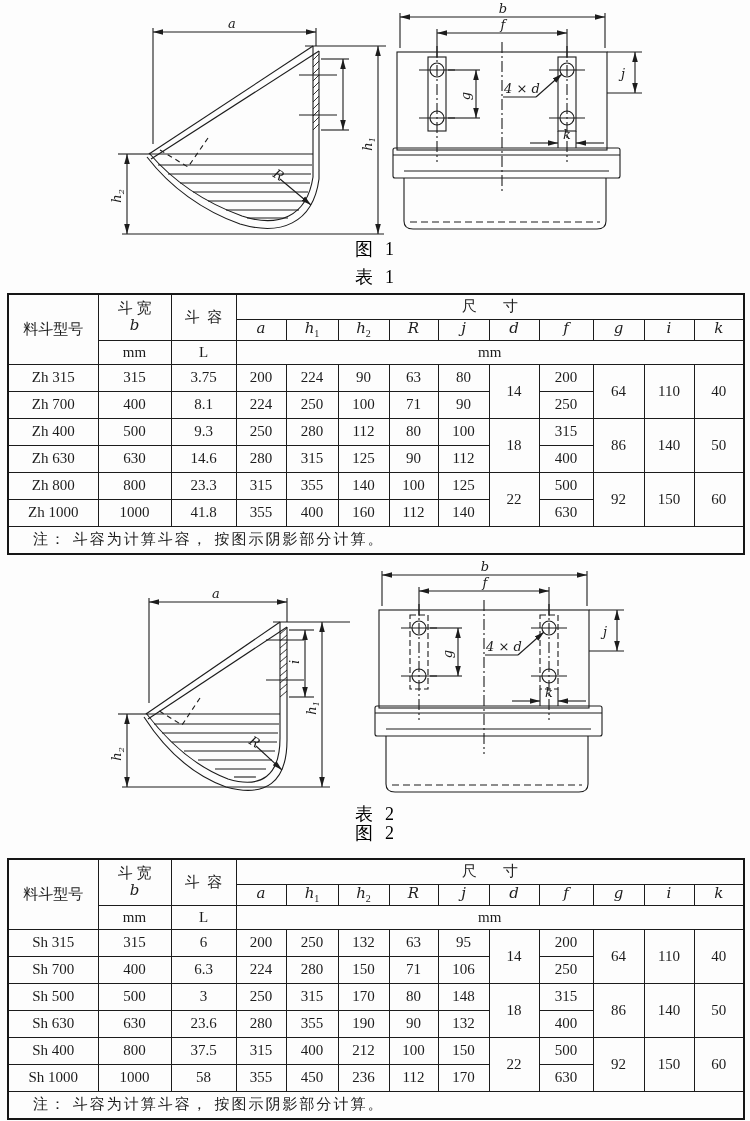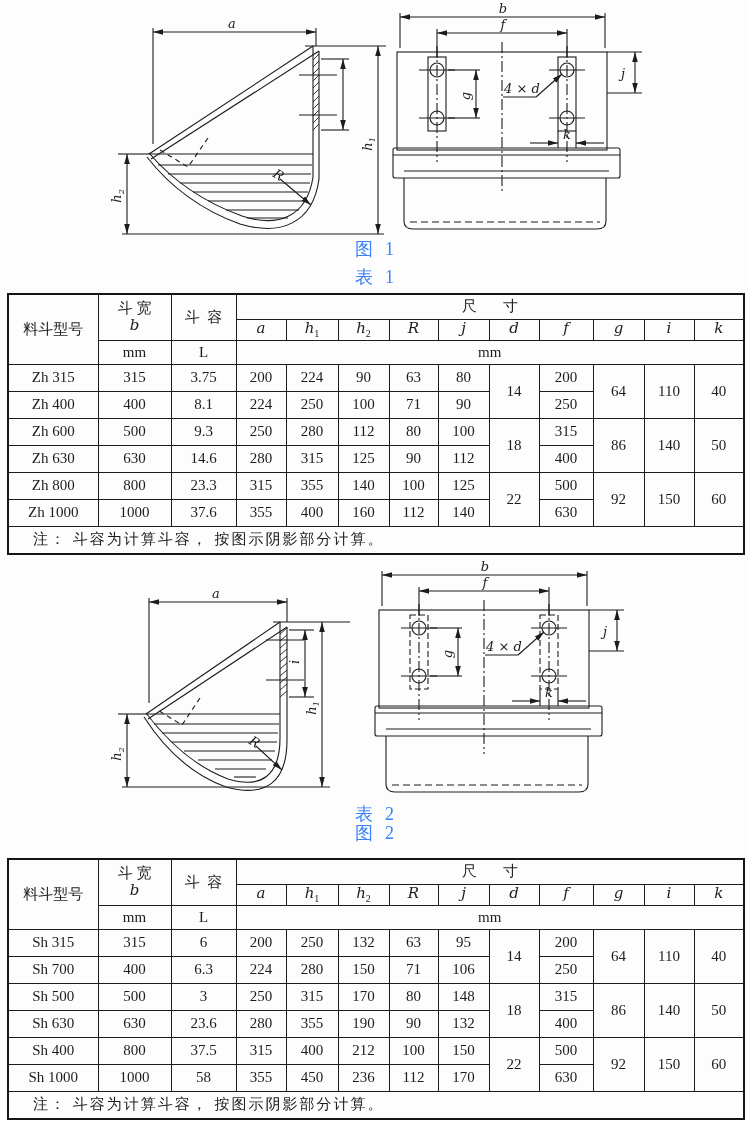--- a/index.html
+++ b/index.html
@@ -7,21 +7,21 @@
     width:750px;height:1121px;position:relative;
     background:#fdfdfd;color:#1c1c1c;
     font-family:"Liberation Serif","DejaVu Serif",serif;
     overflow:hidden;
   }
   .abs{position:absolute;}
   svg{display:block;}
   svg text{font-family:"DejaVu Serif","Liberation Serif",serif;font-style:italic;fill:#1c1c1c;font-size:13px;}
   .caption{
     position:absolute;left:0;width:750px;text-align:center;
-    font-size:18px;white-space:pre;letter-spacing:1px;color:#3b82f6;
+    font-size:18px;white-space:pre;letter-spacing:1px;color:#000000;
   }
   table.spec{
     position:absolute;left:7px;border-collapse:collapse;table-layout:fixed;
     background:#fdfdfd;border:2.5px solid #161616;
   }
   .spec th,.spec td{
     border:1.5px solid #1c1c1c;text-align:center;vertical-align:middle;
     padding:0;font-weight:normal;font-size:15px;line-height:1.12;
   }
   .spec th{font-size:15px;}
@@ -199,32 +199,32 @@
       <td>90</td>
       <td>63</td>
       <td>80</td>
       <td rowspan="2">14</td>
       <td>200</td>
       <td rowspan="2">64</td>
       <td rowspan="2">110</td>
       <td rowspan="2">40</td>
     </tr>
     <tr style="height:27px">
-      <td>Zh 400</td>
+      <td>Zh 700</td>
       <td>400</td>
       <td>8.1</td>
       <td>224</td>
       <td>250</td>
       <td>100</td>
       <td>71</td>
       <td>90</td>
       <td>250</td>
     </tr>
     <tr style="height:27px">
-      <td>Zh 600</td>
+      <td>Zh 400</td>
       <td>500</td>
       <td>9.3</td>
       <td>250</td>
       <td>280</td>
       <td>112</td>
       <td>80</td>
       <td>100</td>
       <td rowspan="2">18</td>
       <td>315</td>
       <td rowspan="2">86</td>
@@ -253,21 +253,21 @@
       <td>125</td>
       <td rowspan="2">22</td>
       <td>500</td>
       <td rowspan="2">92</td>
       <td rowspan="2">150</td>
       <td rowspan="2">60</td>
     </tr>
     <tr style="height:27px">
       <td>Zh 1000</td>
       <td>1000</td>
-      <td>37.6</td>
+      <td>41.8</td>
       <td>355</td>
       <td>400</td>
       <td>160</td>
       <td>112</td>
       <td>140</td>
       <td>630</td>
     </tr>
     <tr style="height:28px">
       <td colspan="13" class="note-cell">注： 斗容为计算斗容， 按图示阴影部分计算。</td>
     </tr>

